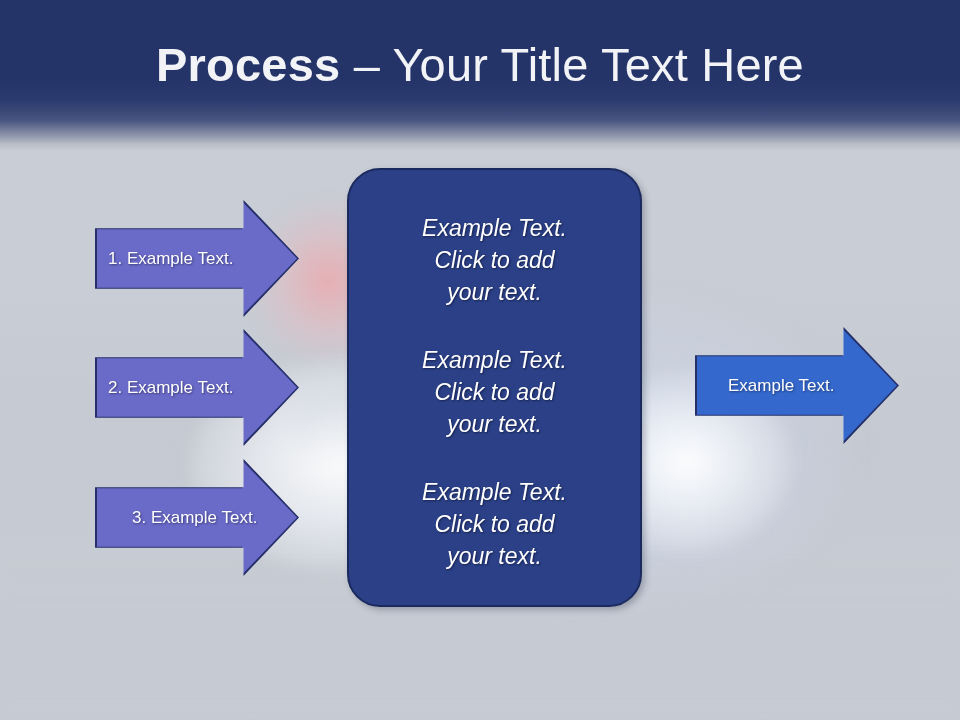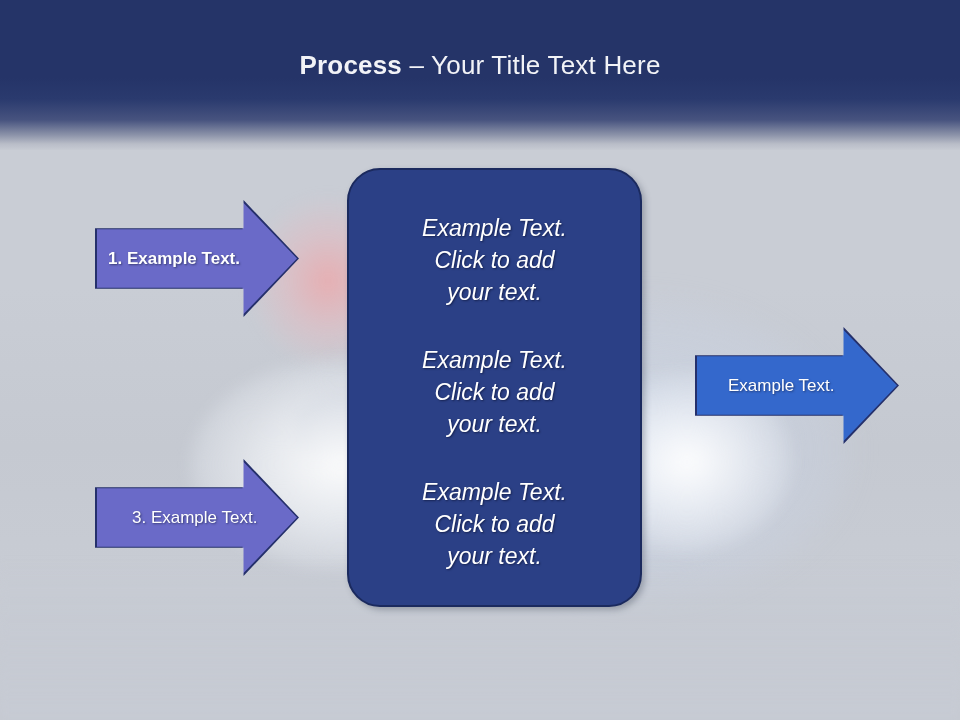--- a/index.html
+++ b/index.html
@@ -132,21 +132,21 @@
       #8c93a9 90%,
       #b9bdc8 96%,
       #c7cbd3 100%);
   }
   .header-title {
     position: absolute;
     left: 0; top: 44px;
     width: 960px;
     text-align: center;
     color: #f2f3f7;
-    font-size: 26px;
+    font-size: 47px;
     line-height: 42px;
     letter-spacing: 0.2px;
     white-space: nowrap;
   }
   .header-title .bold {
     font-weight: bold;
   }
   .header-title .light {
     font-weight: normal;
   }
@@ -171,21 +171,21 @@
   .arrow-label {
     position: relative;
     z-index: 3;
     color: #ffffff;
     font-size: 17px;
     line-height: 22px;
     white-space: nowrap;
     text-shadow: 1px 1px 2px rgba(20,25,55,0.55);
   }
 
-  .arrow-purple-1 { left: 95px; top: 200px; width: 204px; height: 117px; font-weight: bold; }
+  .arrow-purple-1 { left: 95px; top: 200px; width: 204px; height: 117px; }
   .arrow-purple-2 { left: 95px; top: 329px; width: 204px; height: 117px; }
   .arrow-purple-3 { left: 95px; top: 459px; width: 204px; height: 117px; padding-left: 24px; }
   .arrow-blue-out  { left: 695px; top: 327px; width: 204px; height: 117px; }
 
   .arrow-purple-1 .arrow-label,
   .arrow-purple-2 .arrow-label,
   .arrow-purple-3 .arrow-label {
     margin-left: 13px;
   }
   .arrow-blue-out .arrow-label {
@@ -247,20 +247,24 @@
     <div class="header-title">
       <span class="bold">Process</span><span class="light"> – Your Title Text Here</span>
     </div>
   </div>
 
   <div class="arrow arrow-outline arrow-purple-1 shape-shadow">
     <div class="arrow-inner arrow-fill-purple" style="top:2px;left:2px;right:2px;bottom:2px;"></div>
     <span class="arrow-label">1. Example Text.</span>
   </div>
 
+  <div class="arrow arrow-outline arrow-purple-2 shape-shadow">
+    <div class="arrow-inner arrow-fill-purple" style="top:2px;left:2px;right:2px;bottom:2px;"></div>
+    <span class="arrow-label">2. Example Text.</span>
+  </div>
 
   <div class="arrow arrow-outline arrow-purple-3 shape-shadow">
     <div class="arrow-inner arrow-fill-purple" style="top:2px;left:2px;right:2px;bottom:2px;"></div>
     <span class="arrow-label">3. Example Text.</span>
   </div>
 
   <div class="center-box">
     <div class="center-para">Example Text.
 Click  to add
 your text.</div>

